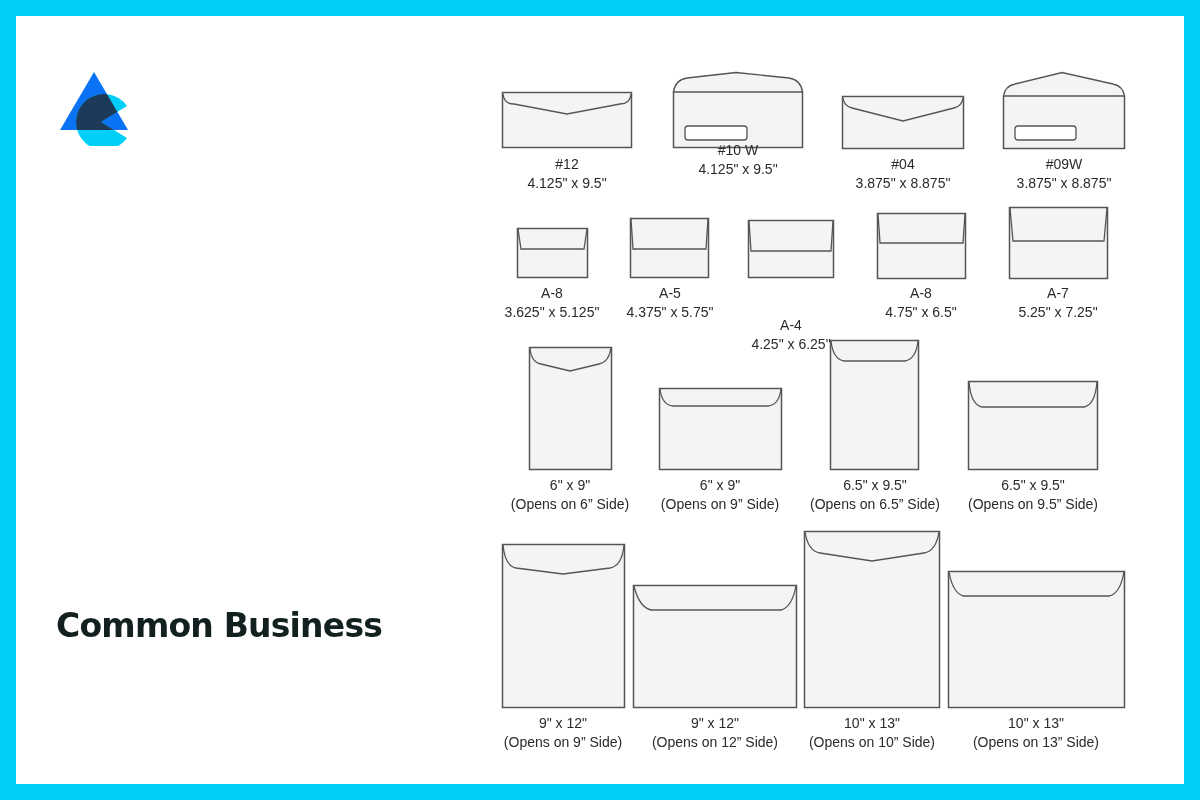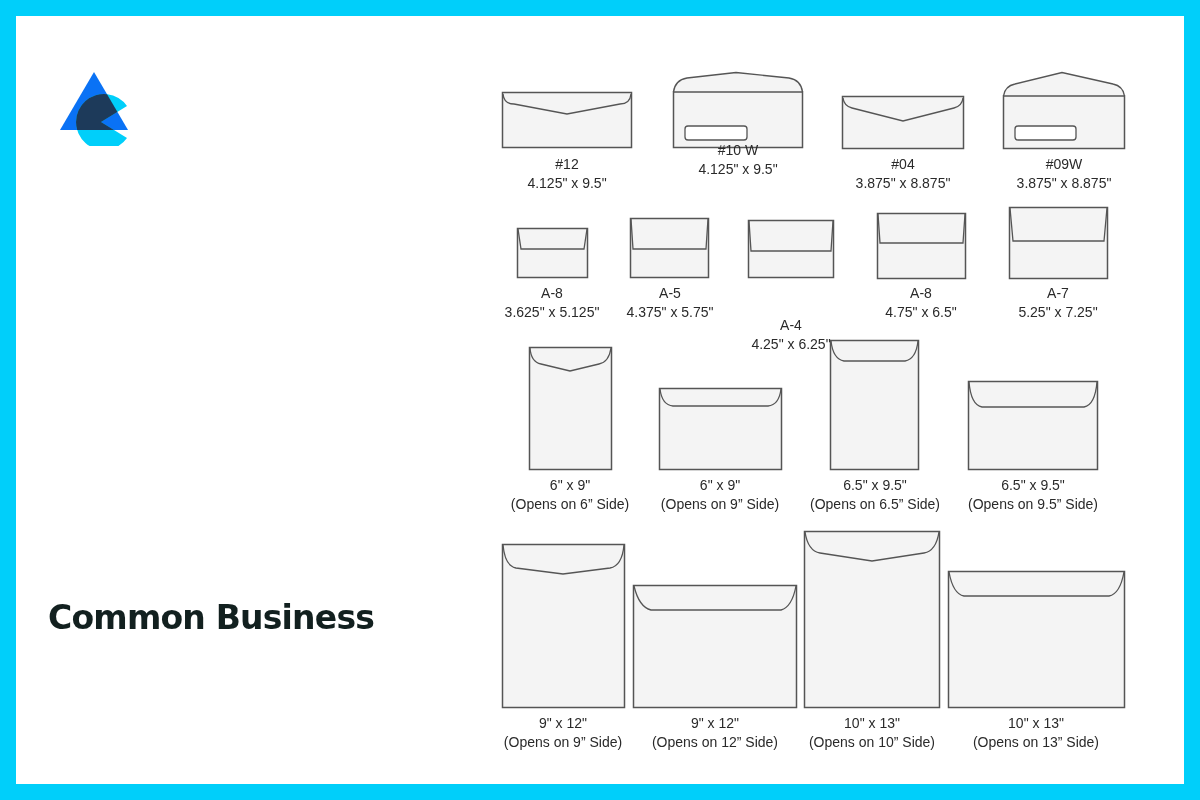--- a/index.html
+++ b/index.html
@@ -1,19 +1,19 @@
 <!DOCTYPE html>
 <html><head>
 <meta charset="utf-8">
 <style>
   html, body { margin: 0; padding: 0; }
   body { width: 1200px; height: 800px; background: #00cffa; position: relative; overflow: hidden; font-family: "Liberation Sans", sans-serif; }
   .card { position: absolute; left: 16px; top: 16px; width: 1168px; height: 768px; background: #ffffff; }
   .logo { position: absolute; left: 44px; top: 54px; width: 100px; height: 92px; }
-  .title { position: absolute; left: 44px; top: 592px; margin: 4px; font-family: "DejaVu Sans", sans-serif; font-weight: bold; font-size: 33px; line-height: 44px; color: #12201f; letter-spacing: -0.8px; }
+  .title { position: absolute; left: 44px; top: 592px; margin: 12px; font-family: "DejaVu Sans", sans-serif; font-weight: bold; font-size: 33px; line-height: 44px; color: #12201f; letter-spacing: -0.8px; }
   .title span { display: block; }
   .env { position: absolute; }
   .env svg { position: absolute; left: 0; top: 0; overflow: visible; }
   .lbl { position: absolute; text-align: center; font-size: 14px; line-height: 19px; color: #2a2a2a; width: 200px; }
   .lbl span { display: block; }
 </style>
 </head>
 <body>
 
 <div class="card"></div>

